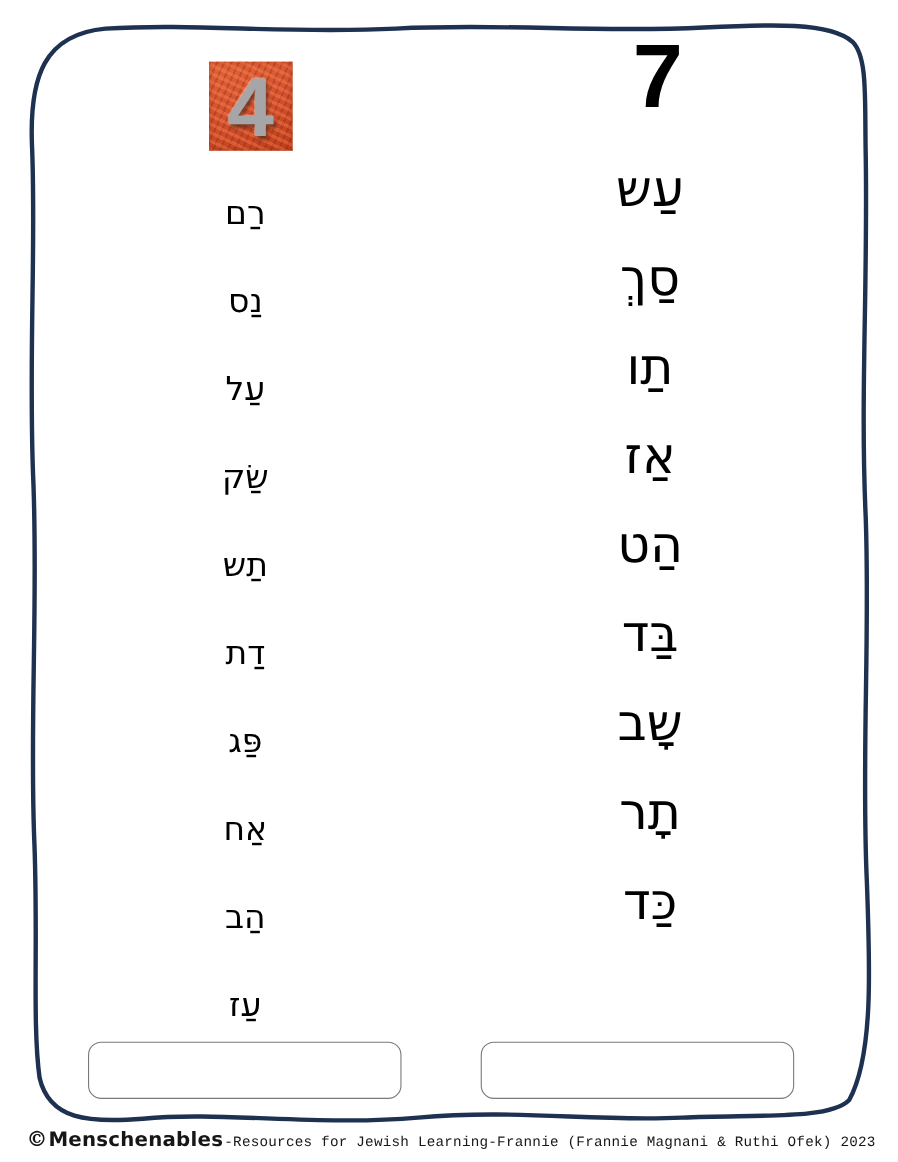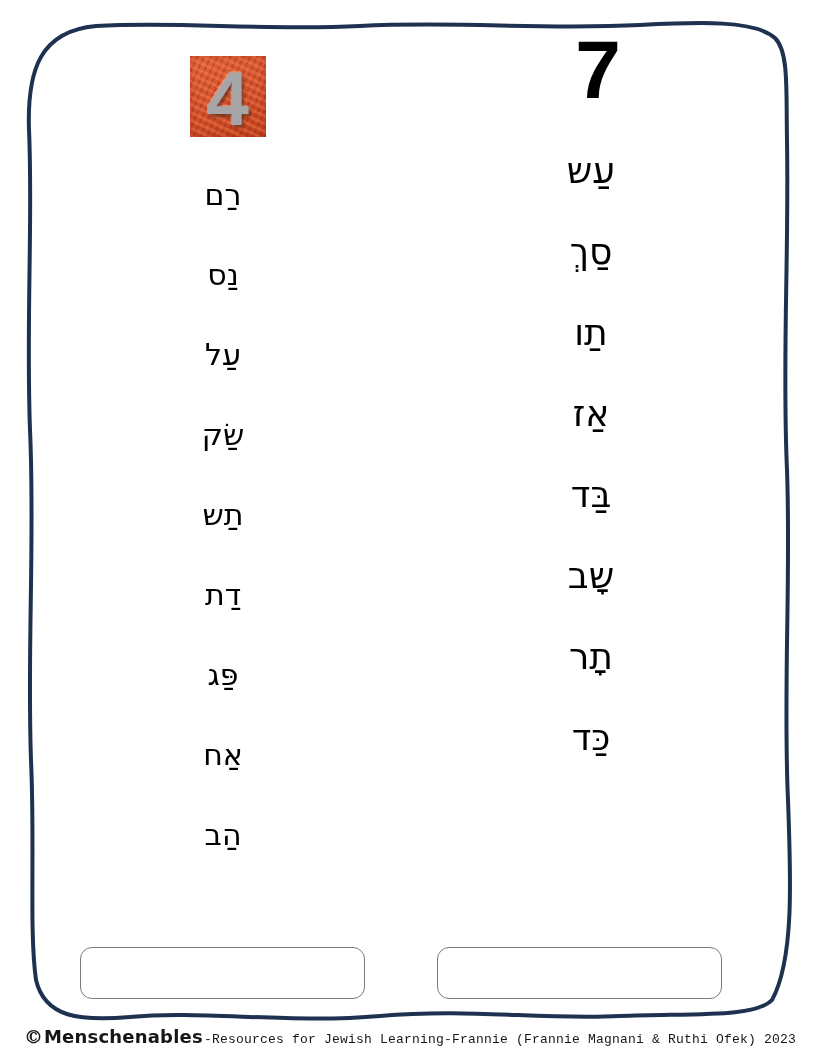--- a/index.html
+++ b/index.html
@@ -68,21 +68,21 @@
   }
   .col-left{left:138px;top:154px;}
   .col-right{left:506px;top:130px;}
   .syl{
     height:80px;
     display:flex;align-items:center;justify-content:center;
     font-family:"DejaVu Sans",sans-serif;
     color:var(--letter-color,#000);
   }
   .col-left .syl{font-size:30px;}
-  .col-right .syl{font-size:36px;height:81px;}
+  .col-right .syl{font-size:46px;height:81px;}
   
   .answer-box{
     position:absolute;top:947px;width:283px;height:50px;
     border:1.7px solid var(--answer-box-border,#7a7a7a);
     border-radius:12px;
     background:#ffffff;
   }
   .answer-box-left{left:80px;}
   .answer-box-right{left:437px;}
   
@@ -139,27 +139,29 @@
 <div class="col col-left" dir="rtl">
   <div class="syl">רַם</div>
   <div class="syl">נַס</div>
   <div class="syl">עַל</div>
   <div class="syl">שַׂק</div>
   <div class="syl">תַש</div>
   <div class="syl">דַת</div>
   <div class="syl">פַּג</div>
   <div class="syl">אַח</div>
   <div class="syl">הַב</div>
+  <div class="syl">עַז</div>
 </div>
 
 <div class="col col-right" dir="rtl">
   <div class="syl">עַש</div>
   <div class="syl">סַךְ</div>
   <div class="syl">תַו</div>
   <div class="syl">אַז</div>
+  <div class="syl">הַט</div>
   <div class="syl">בַּד</div>
   <div class="syl">שָב</div>
   <div class="syl">תָר</div>
   <div class="syl">כַּד</div>
 </div>
 
 <div class="answer-box answer-box-left"></div>
 <div class="answer-box answer-box-right"></div>
 
 <div class="footer">

